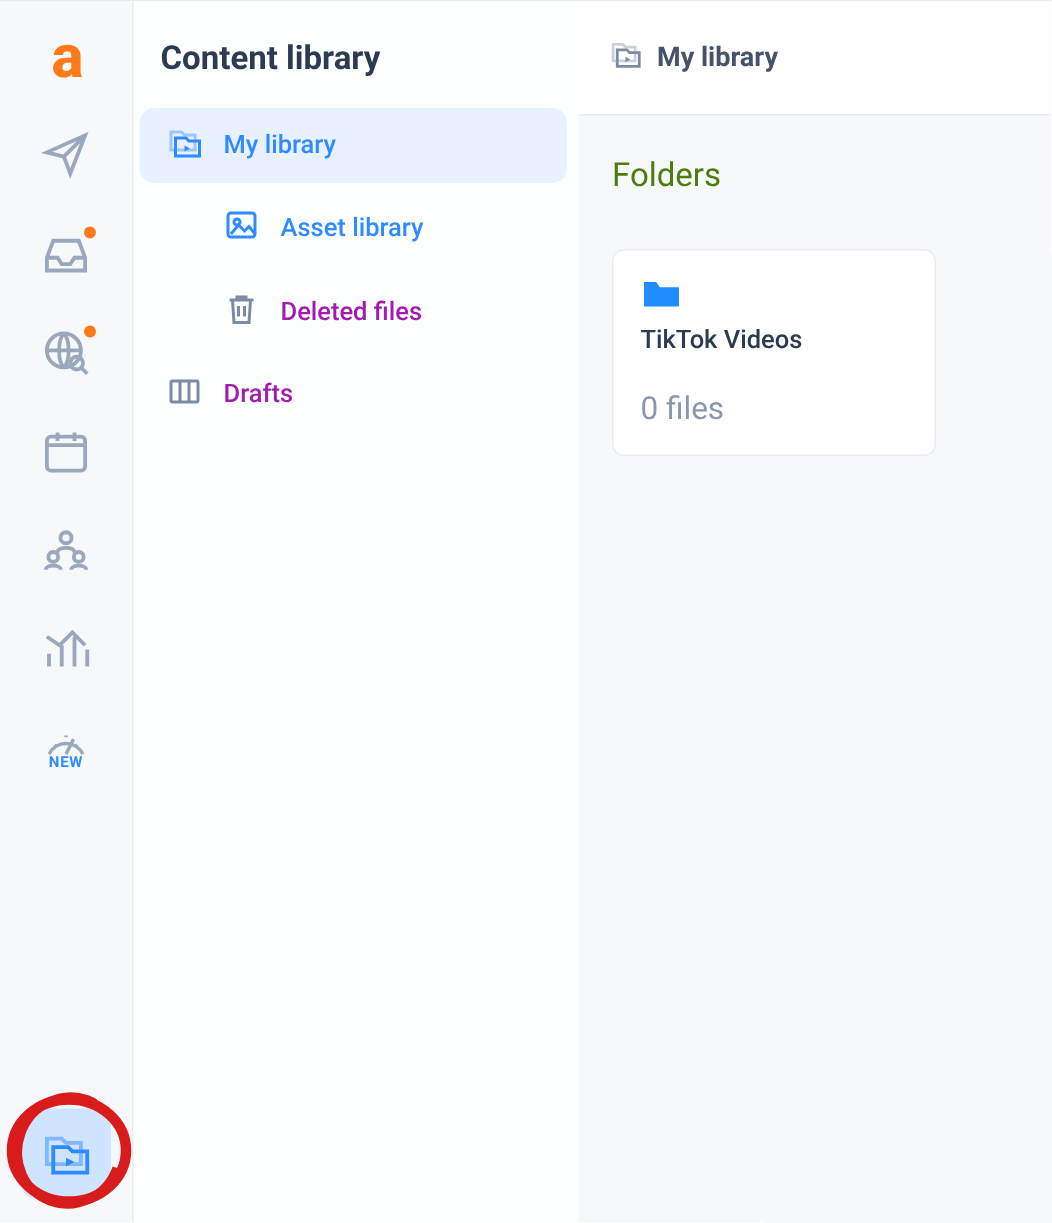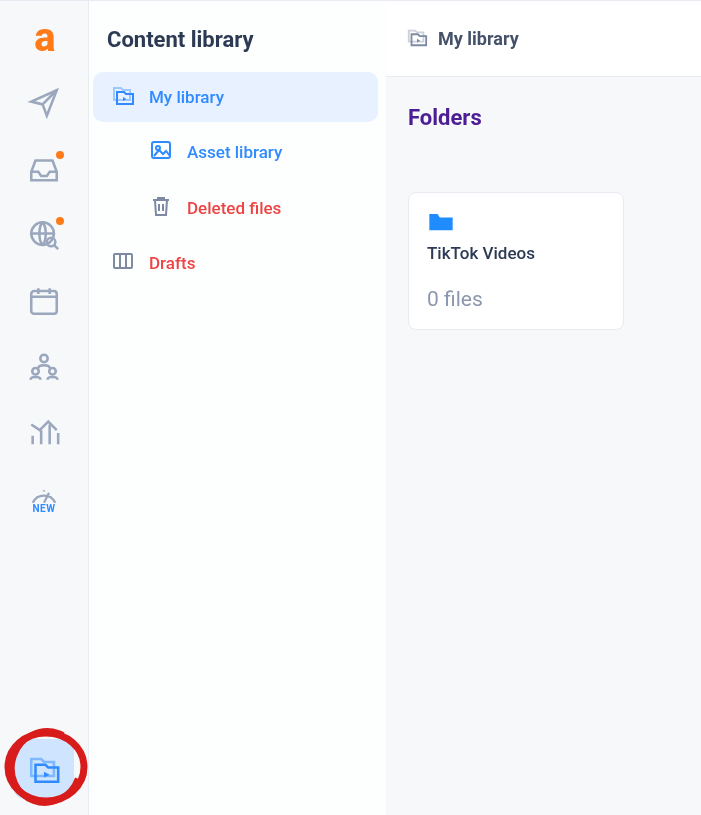--- a/index.html
+++ b/index.html
@@ -60,21 +60,21 @@
       padding-top: 26px;
     }
     .panel-title {
       font-size: 22px; font-weight: 700; color: #2d3a53;
       padding: 0 18px 18px 18px;
     }
     .nav-item, .nav-sub {
       display: flex; align-items: center; gap: 14px;
       height: 50px;
       padding: 0 14px 0 18px;
-      font-size: 17px; font-weight: 500; color: #ef4444;
+      font-size: 17px; font-weight: 500; color: #a21caf;
       cursor: pointer;
       border-radius: 10px;
       margin: 2px 8px 2px 4px;
     }
     .nav-item .nav-icon svg, .nav-sub .nav-icon svg { width: 24px; height: 24px; stroke: #7e8aa3; stroke-width: 2; fill: none; }
     .nav-item.active { background: #e7f1ff; color: #2f8bff; }
     .nav-item.active .nav-icon svg { stroke: #2f8bff; }
     .nav-sub { padding-left: 56px; height: 52px; }
     .nav-sub.asset { color: #2f8bff; align-items: center; }
     .nav-sub.asset .nav-icon svg { stroke: #2f8bff; }
@@ -88,31 +88,30 @@
     .breadcrumb {
       height: 76px;
       background: #fff;
       border-bottom: 1px solid #e8ecf2;
       display: flex; align-items: center; gap: 10px;
       padding: 0 20px;
       font-size: 18px; font-weight: 700; color: #455269;
     }
     .breadcrumb .bc-icon svg { width: 22px; height: 22px; stroke: #7e8aa3; stroke-width: 2; fill: none; }
     .main-body { padding: 28px 22px; }
-    .section-title { font-size: 22px; font-weight: 700; color: #4c1d95; margin-bottom: 26px; }
+    .section-title { font-size: 22px; font-weight: 400; color: #4d7c0f; margin-bottom: 36px; }
     .folders-row { display: flex; gap: 18px; flex-wrap: wrap; }
     .folder-card {
       width: 216px;
       border: 1px solid #e8ecf2;
       border-radius: 8px;
       background: #fff;
       padding: 16px 18px 18px 18px;
       display: flex; flex-direction: column; gap: 6px;
       cursor: pointer;
-      margin-top: 36px;
     }
     .folder-icon svg { width: 28px; height: 24px; }
     .folder-name { font-size: 17px; color: #2d3a53; font-weight: 500; }
     .folder-count { font-size: 21px; color: #8c97ad; margin-top: 18px; }
   </style>
 </head>
 <body>
 
 <div class="app">
 

